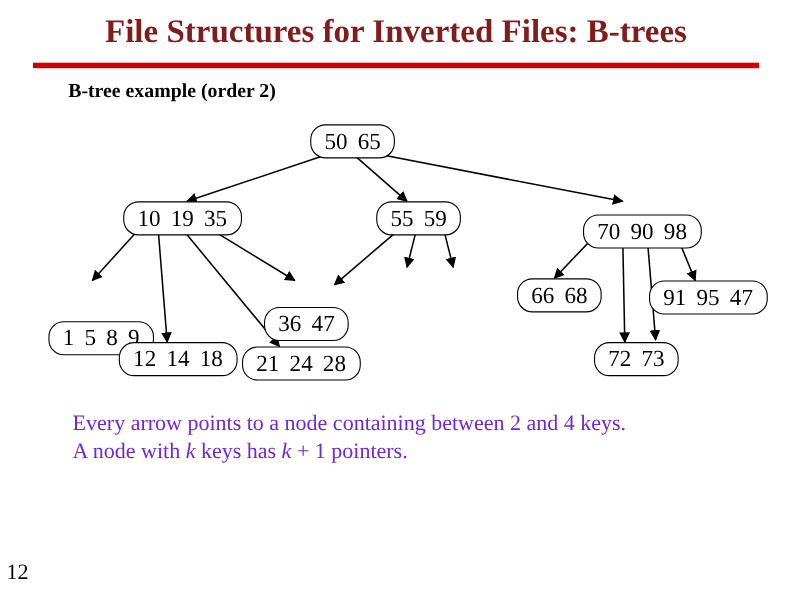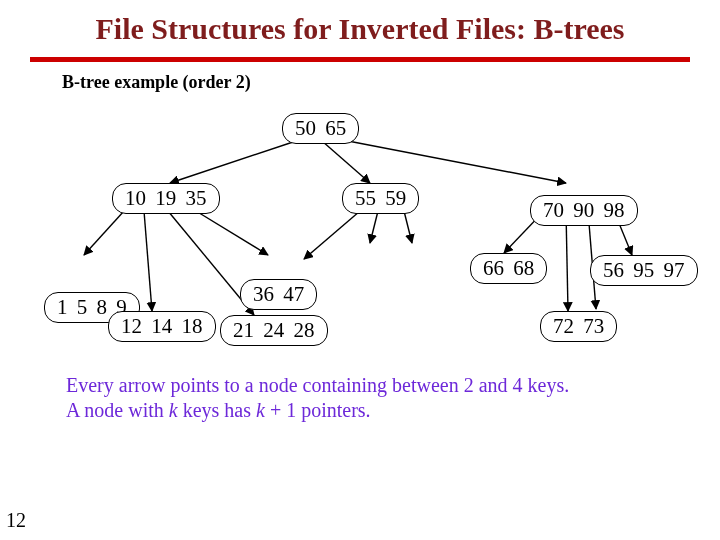--- a/index.html
+++ b/index.html
@@ -100,21 +100,21 @@
       </g>
   </svg>
 
   <div class="node" id="nd-root" style="left: 282px; top: 20px;">50  65</div>
   <div class="node" id="nd-10" style="left: 112px; top: 90px;">10 19  35</div>
   <div class="node" id="nd-55" style="left: 342px; top: 90px;">55  59</div>
   <div class="node" id="nd-70" style="left: 530px; top: 90px; margin-top: 12px;">70 90  98</div>
   <div class="node" id="nd-1" style="left: 44px; top: 159px; margin-top: 40px;">1 5  8 9</div>
   <div class="node" id="nd-36" style="left: 240px; top: 162px; margin-top: 24px;">36  47</div>
   <div class="node" id="nd-66" style="left: 470px; top: 160px;">66  68</div>
-  <div class="node" id="nd-91" style="left: 590px; top: 162px;">56  95  97</div>
+  <div class="node" id="nd-91" style="left: 590px; top: 162px;">91  95  47</div>
   <div class="node" id="nd-12" style="left: 108px; top: 218px;">12  14  18</div>
   <div class="node" id="nd-21" style="left: 220px; top: 222px;">21  24  28</div>
   <div class="node" id="nd-72" style="left: 540px; top: 218px;">72  73</div>
 </div>
 
 <div class="caption">
   <span>Every arrow points to a node containing between 2 and 4 keys.</span><br>
   <span>A node with </span><em>k</em><span> keys has </span><em>k</em><span> + 1 pointers.</span>
 </div>
 

